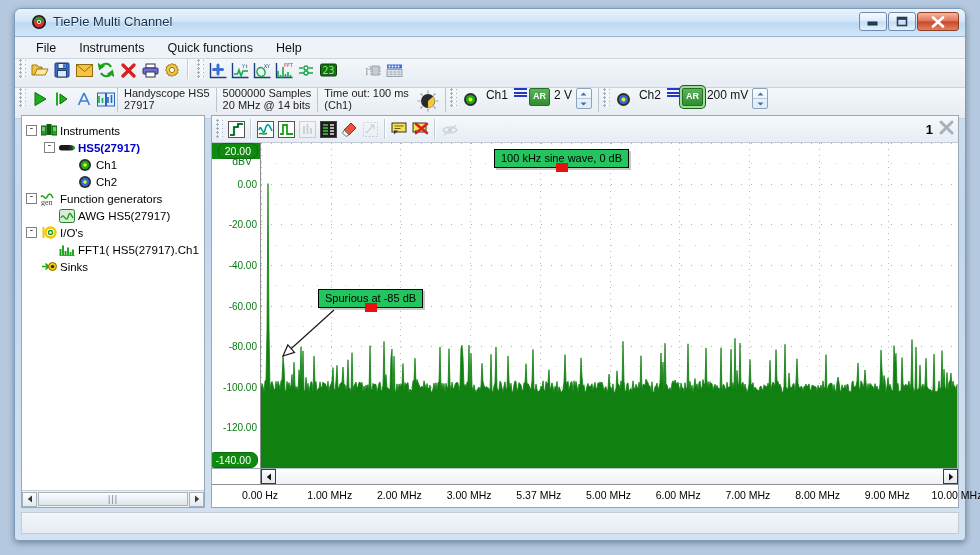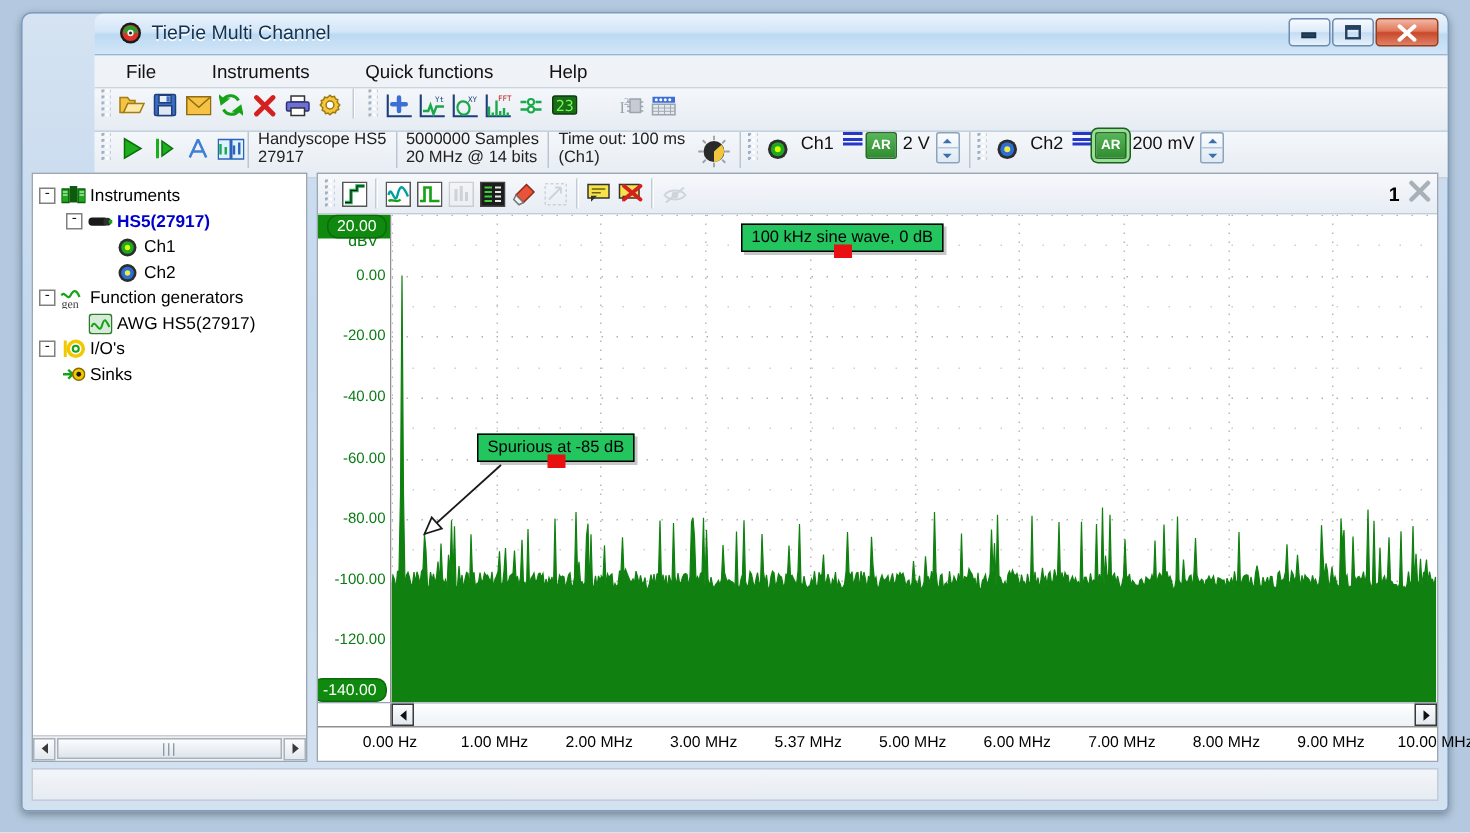--- a/index.html
+++ b/index.html
@@ -10,21 +10,20 @@
     background:#b4c9df;
   }
   
   #app{
     position:absolute;left:14px;top:8px;width:952px;height:533px;
     border-radius:7px 7px 4px 4px;
     background:linear-gradient(to bottom,#d5e3f2 0%,#c3d7ed 40%,#d3e2f1 100%);
     border:1px solid #7c9cbe;
     box-shadow:0 2px 6px rgba(0,0,0,.35);
     box-sizing:border-box;
-    padding-left:48px;
   }
   
   #titlebar{
     position:relative;height:27px;
     background:linear-gradient(to bottom,#eaf3fb 0%,#d3e6f8 45%,#bcd9f2 52%,#d2e6f8 100%);
     border-radius:6px 6px 0 0;
     border-bottom:1px solid #9ab6d4;
   }
   #titlebar .tb-title{
     position:absolute;left:38px;top:5px;
@@ -45,21 +44,21 @@
   .wbtn.close{
     width:42px;
     border-color:#91401f;
     background:linear-gradient(to bottom,#f3b6a3 0%,#e0775a 45%,#c8492a 52%,#e08066 100%);
   }
   .wbtn svg{display:block;}
   
   #menubar{
     height:22px;background:#eff3f7;
     border-bottom:1px solid #ccd5de;
-    display:flex;align-items:center;padding-left:12px;gap:19px;
+    display:flex;align-items:center;padding-left:12px;gap:5px;
     box-sizing:border-box;
   }
   .menu-item{
     padding:3px 9px;color:#111;font-size:12.5px;cursor:default;border-radius:2px;
   }
   
   .toolbar{
     background:linear-gradient(to bottom,#f4f7fa 0%,#e6ecf3 100%);
     border-bottom:1px solid #c8d2dc;
     display:flex;align-items:flex-start;height:29px;box-sizing:border-box;
@@ -564,20 +563,31 @@
             <span class="tspacer" style="width: 0px;"></span>
             <span class="tbox">-</span>
             <span class="ticon-s">
               <svg width="16" height="13" viewBox="0 0 16 13">
                 <rect x="1.5" y="1" width="2" height="11" fill="#f2c800"></rect>
                 <circle cx="9.5" cy="6.5" r="5" fill="none" stroke="#f2c800" stroke-width="2.4"></circle>
                 <circle cx="9.5" cy="6.5" r="2" fill="none" stroke="#17a317" stroke-width="1.4"></circle>
               </svg>
             </span>
             <span class="tlabel">I/O's</span>
+          </div>
+          <div class="trow">
+            <span class="tspacer" style="width: 18px;"></span>
+            <span class="tbox" style="visibility: hidden;"></span>
+            <span class="ticon-s">
+              <svg width="16" height="13" viewBox="0 0 16 13">
+                <path d="M1.5 12V6 M4 12V2.5 M6.5 12V8 M9 12V4.5 M11.5 12V9 M14 12V6.5" stroke="#17a317" stroke-width="1.9"></path>
+                <path d="M0.5 12.5h15" stroke="#555" stroke-width=".8"></path>
+              </svg>
+            </span>
+            <span class="tlabel">FFT1( HS5(27917).Ch1</span>
           </div>
           <div class="trow">
             <span class="tspacer" style="width: 0px;"></span>
             <span class="tbox" style="visibility: hidden;"></span>
             <span class="ticon-s">
               <svg width="16" height="13" viewBox="0 0 16 13">
                 <path d="M1 6.5h6 M4.5 3.5l3 3-3 3" fill="none" stroke="#17a317" stroke-width="1.6"></path>
                 <circle cx="11.5" cy="6.5" r="4" fill="#f2c800" stroke="#8a6a00"></circle>
                 <circle cx="11.5" cy="6.5" r="1.6" fill="#1a1a1a"></circle>
               </svg>

